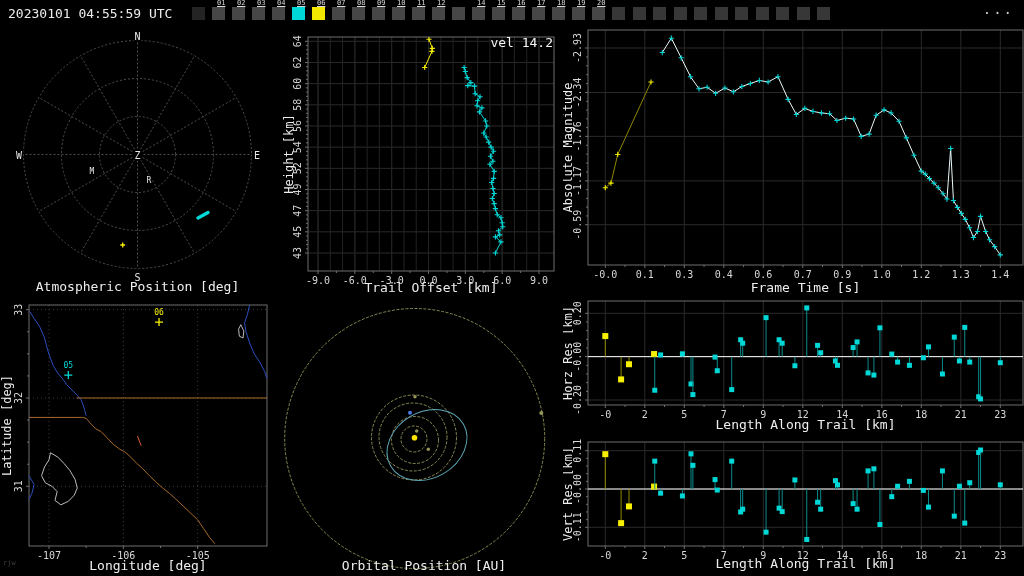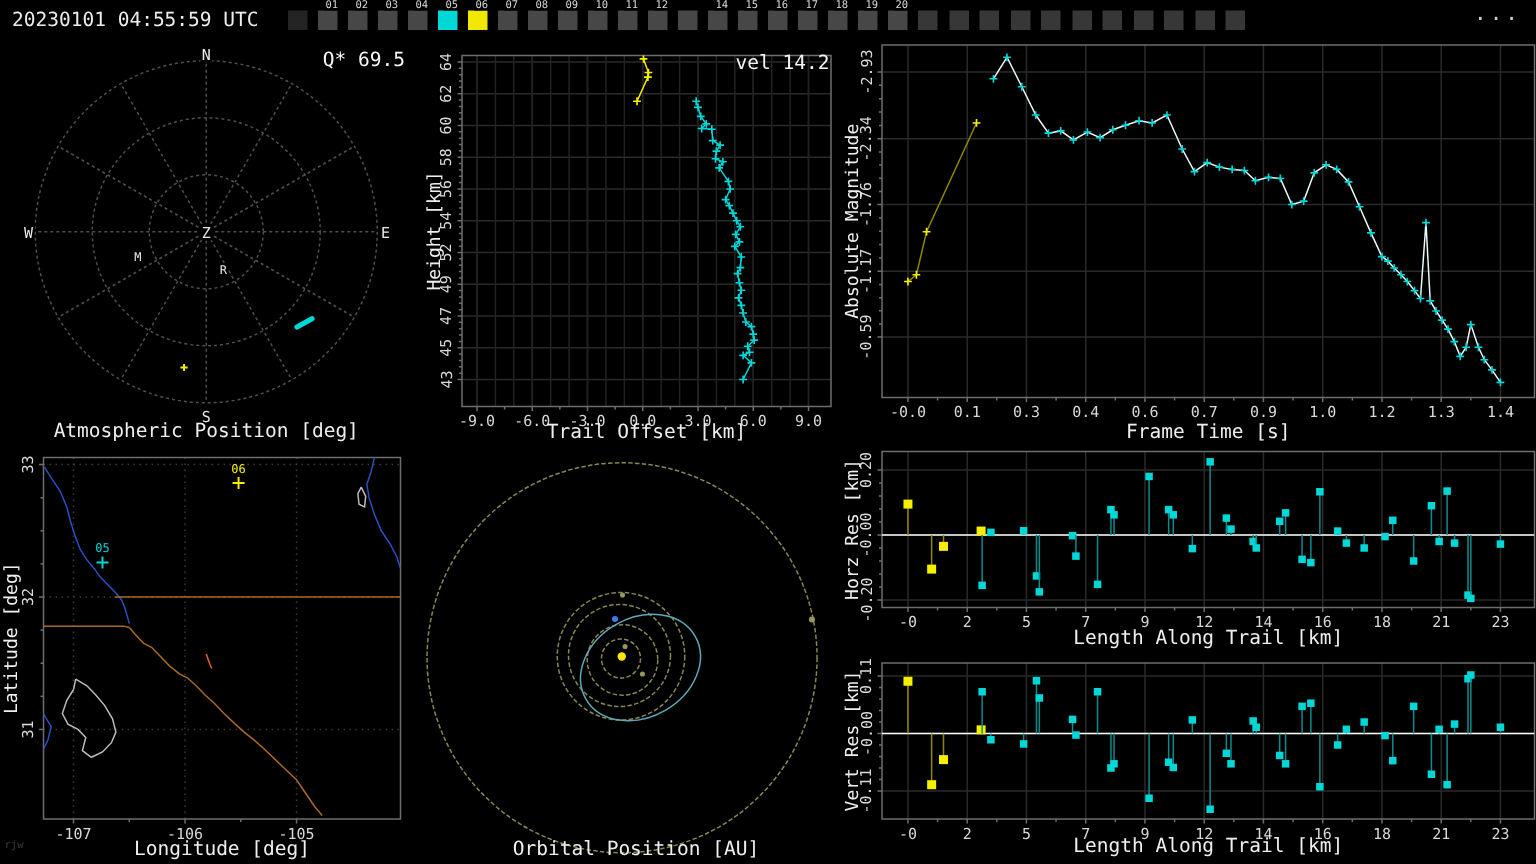--- a/index.html
+++ b/index.html
@@ -5,21 +5,21 @@
   html,body{margin:0;padding:0;background:#000;}
   #screen{position:relative;width:1024px;height:576px;background:#000;overflow:hidden;
           font-family:"DejaVu Sans Mono",monospace;}
   .time{position:absolute;left:8px;top:6px;font-size:13px;color:#ececec;white-space:pre;}
   .dots{position:absolute;right:10px;top:1px;font-size:14px;color:#cccccc;letter-spacing:2px;}
   .tab{position:absolute;top:7px;width:13px;height:13px;background:#474747;}
   .tab.pre{background:#242424;}
   .tab.post{background:#373737;}
   .tab.ac{background:#00d8d8;}
   .tab.ay{background:#f2e700;}
-  .tlabel{position:absolute;top:0;font-size:7px;line-height:7px;color:#d8d8d8;background:#000;padding:0 1px;white-space:pre;}
+  .tlabel{position:absolute;top:0;font-size:7px;line-height:7px;color:#d8d8d8;background:#000;padding:0 1px;white-space:pre;text-decoration:underline;}
   .panel{position:absolute;}
   .panel svg{display:block;}
   .ptitle{position:absolute;color:#f5f5f5;font-size:13px;white-space:pre;}
   .watermark{position:absolute;left:3px;top:559px;font-size:7px;color:#3d3d3d;}
 </style>
 </head>
 <body>
 <div id="screen">
 
 <div style="position:absolute;left:0;top:0;width:1024px;height:28px;">
@@ -825,18 +825,17 @@
           <line x1="415.66086956521735" x2="415.66086956521735" y1="52" y2="15.440909090909102" stroke="#0b8d8d" stroke-width="1"></line>
           <rect x="413.16086956521735" y="12.940909090909102" width="5" height="5" fill="#00d7d7"></rect>
           <line x1="417.55" x2="417.55" y1="52" y2="13.003636363636375" stroke="#0b8d8d" stroke-width="1"></line>
           <rect x="415.05" y="10.503636363636375" width="5" height="5" fill="#00d7d7"></rect>
           <line x1="437.3" x2="437.3" y1="52" y2="47.82181818181819" stroke="#0b8d8d" stroke-width="1"></line>
           <rect x="434.8" y="45.32181818181819" width="5" height="5" fill="#00d7d7"></rect>
         </g>
       </svg>
     </div>
 
-<div class="ptitle" style="left:0;top:33px;width:270px;text-align:right;">Q* 69.5</div>
 <div class="ptitle" style="left:283px;top:35px;width:270px;text-align:right;">vel 14.2</div>
 
 <span class="watermark">rjw</span>
 
 </div>
 
 </body></html>

